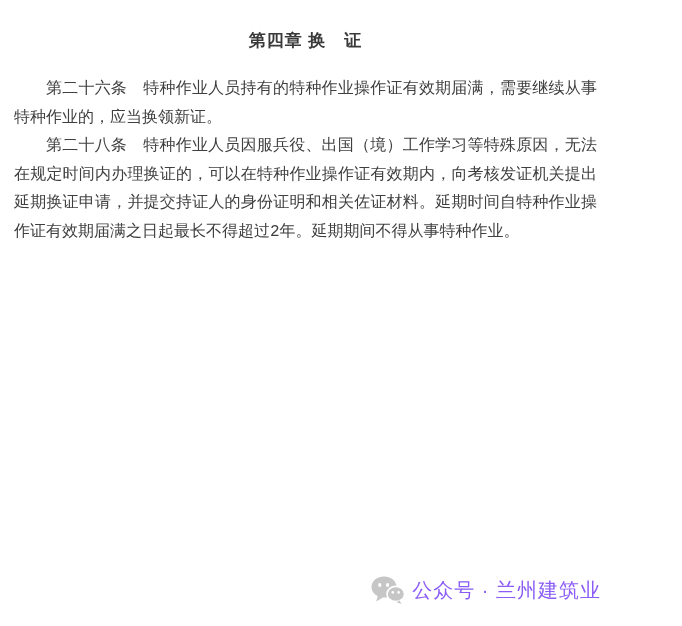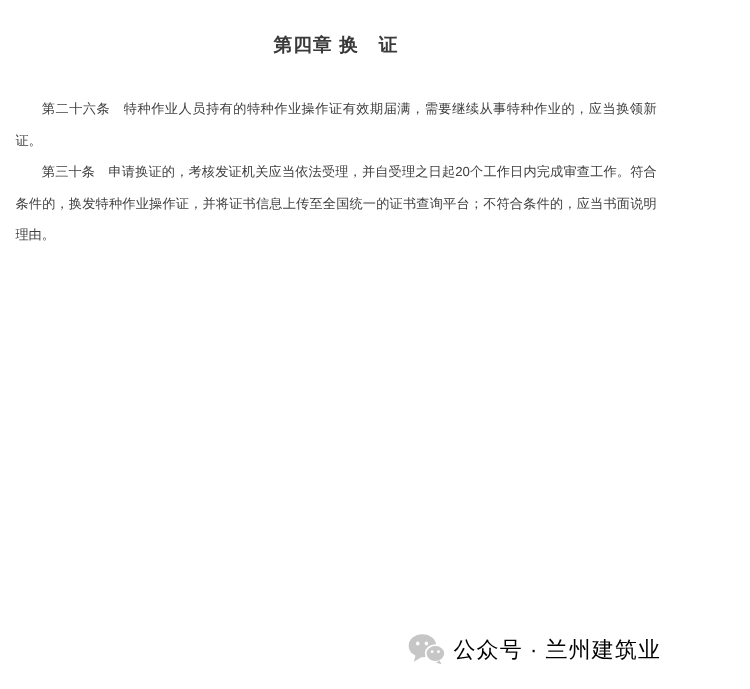--- a/index.html
+++ b/index.html
@@ -17,58 +17,59 @@
   .chapter-title {
     padding-top: 30px;
     text-align: center;
     font-size: 17px;
     font-weight: bold;
     color: #3a3a3a;
     letter-spacing: 1px;
     line-height: 21px;
   }
   .content {
-    margin-top: 34px;
+    margin-top: 24px;
     padding: 0 14px;
-    font-size: 12px;
+    font-size: 16px;
     line-height: 28.5px;
     color: #3f3f3f;
     text-align: justify;
+    font-family: Liberation Mono, monospace;
   }
   .content p {
     text-indent: 2em;
   }
   .watermark {
     position: absolute;
     top: 576px;
     right: 10px;
     display: flex;
     align-items: center;
     gap: 7px;
-    color: #000000;
+    color: #8b5cf6;
     font-size: 20px;
     letter-spacing: 1px;
     white-space: nowrap;
     pointer-events: none;
   }
   .wm-icon {
     display: inline-flex;
     align-items: center;
   }
 </style>
 </head>
 <body>
 
 <div class="page">
 
   <h1 class="chapter-title">第四章 换　证</h1>
 
   <div class="content">
     <p>第二十六条　特种作业人员持有的特种作业操作证有效期届满，需要继续从事特种作业的，应当换领新证。</p>
-    <p>第三十条　申请换证的，考核发证机关应当依法受理，并自受理之日起20个工作日内完成审查工作。符合条件的，换发特种作业操作证，并将证书信息上传至全国统一的证书查询平台；不符合条件的，应当书面说明理由。</p>
+    <p>第二十八条　特种作业人员因服兵役、出国（境）工作学习等特殊原因，无法在规定时间内办理换证的，可以在特种作业操作证有效期内，向考核发证机关提出延期换证申请，并提交持证人的身份证明和相关佐证材料。延期时间自特种作业操作证有效期届满之日起最长不得超过2年。延期期间不得从事特种作业。</p>
   </div>
 
   <div class="watermark">
     <span class="wm-icon">
       <svg width="34" height="28" viewBox="0 0 34 28" aria-hidden="true">
         <ellipse cx="13" cy="11" rx="12.5" ry="10.5" fill="#c6c6c6"></ellipse>
         <path d="M7 19 L5.2 25.5 L12 21.5 Z" fill="#c6c6c6"></path>
         <ellipse cx="8.8" cy="9" rx="1.6" ry="1.9" fill="#ffffff"></ellipse>
         <ellipse cx="16.6" cy="9" rx="1.6" ry="1.9" fill="#ffffff"></ellipse>
         <ellipse cx="24.8" cy="18" rx="8.8" ry="7.6" fill="#c6c6c6" stroke="#ffffff" stroke-width="1.6"></ellipse>

